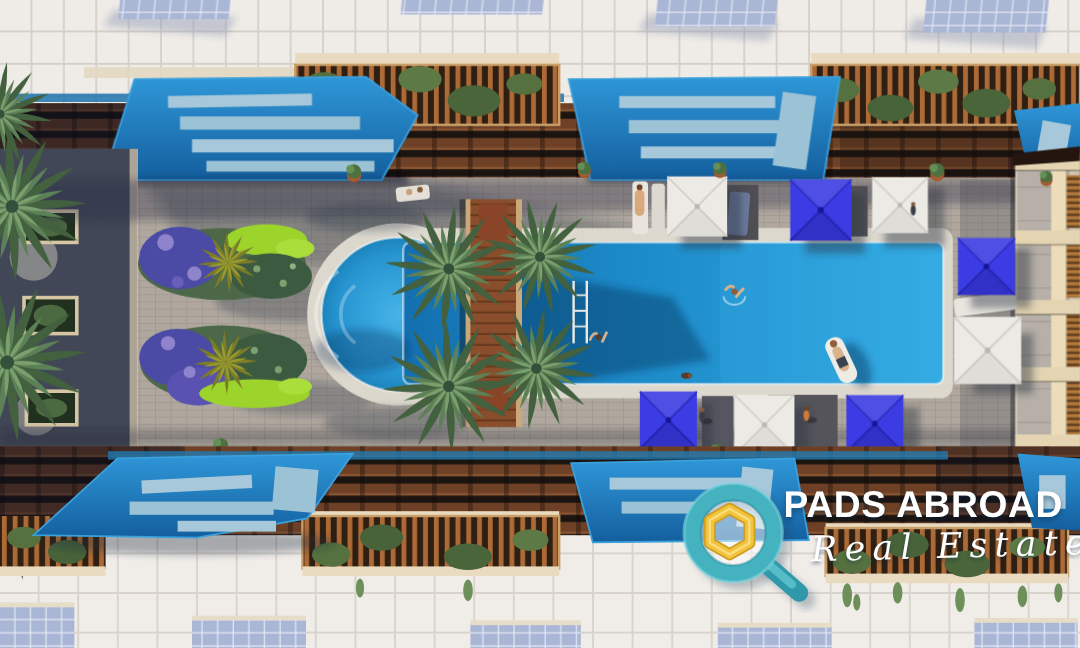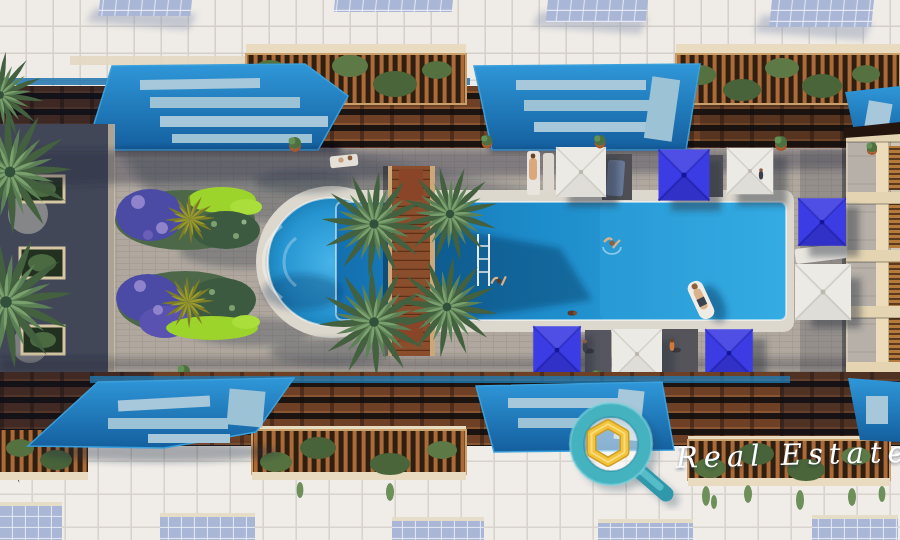--- a/index.html
+++ b/index.html
@@ -482,15 +482,16 @@
     <circle cx="611" cy="444" r="27" fill="none" stroke="rgba(26,118,138,0.35)" stroke-width="2"></circle>
   </g>
   <g stroke-linejoin="round" fill="none">
     <path d="M608 424 L624.5 433.5 L624.5 452.5 L608 462 L591.5 452.5 L591.5 433.5 Z" stroke="#cf9e22" stroke-width="10"></path>
     <path d="M608 424 L624.5 433.5 L624.5 452.5 L608 462 L591.5 452.5 L591.5 433.5 Z" stroke="#f2c33c" stroke-width="7"></path>
     <path d="M608 424 L624.5 433.5 L624.5 452.5 L608 462 L591.5 452.5 L591.5 433.5 Z" stroke="#fadf82" stroke-width="2" opacity="0.9"></path>
   </g>
 </g>
 </svg>
 
+<div class="brand">PADS ABROAD</div>
 <div class="tagline">Real Estate</div>
 
 </div>
 
 </body></html>

